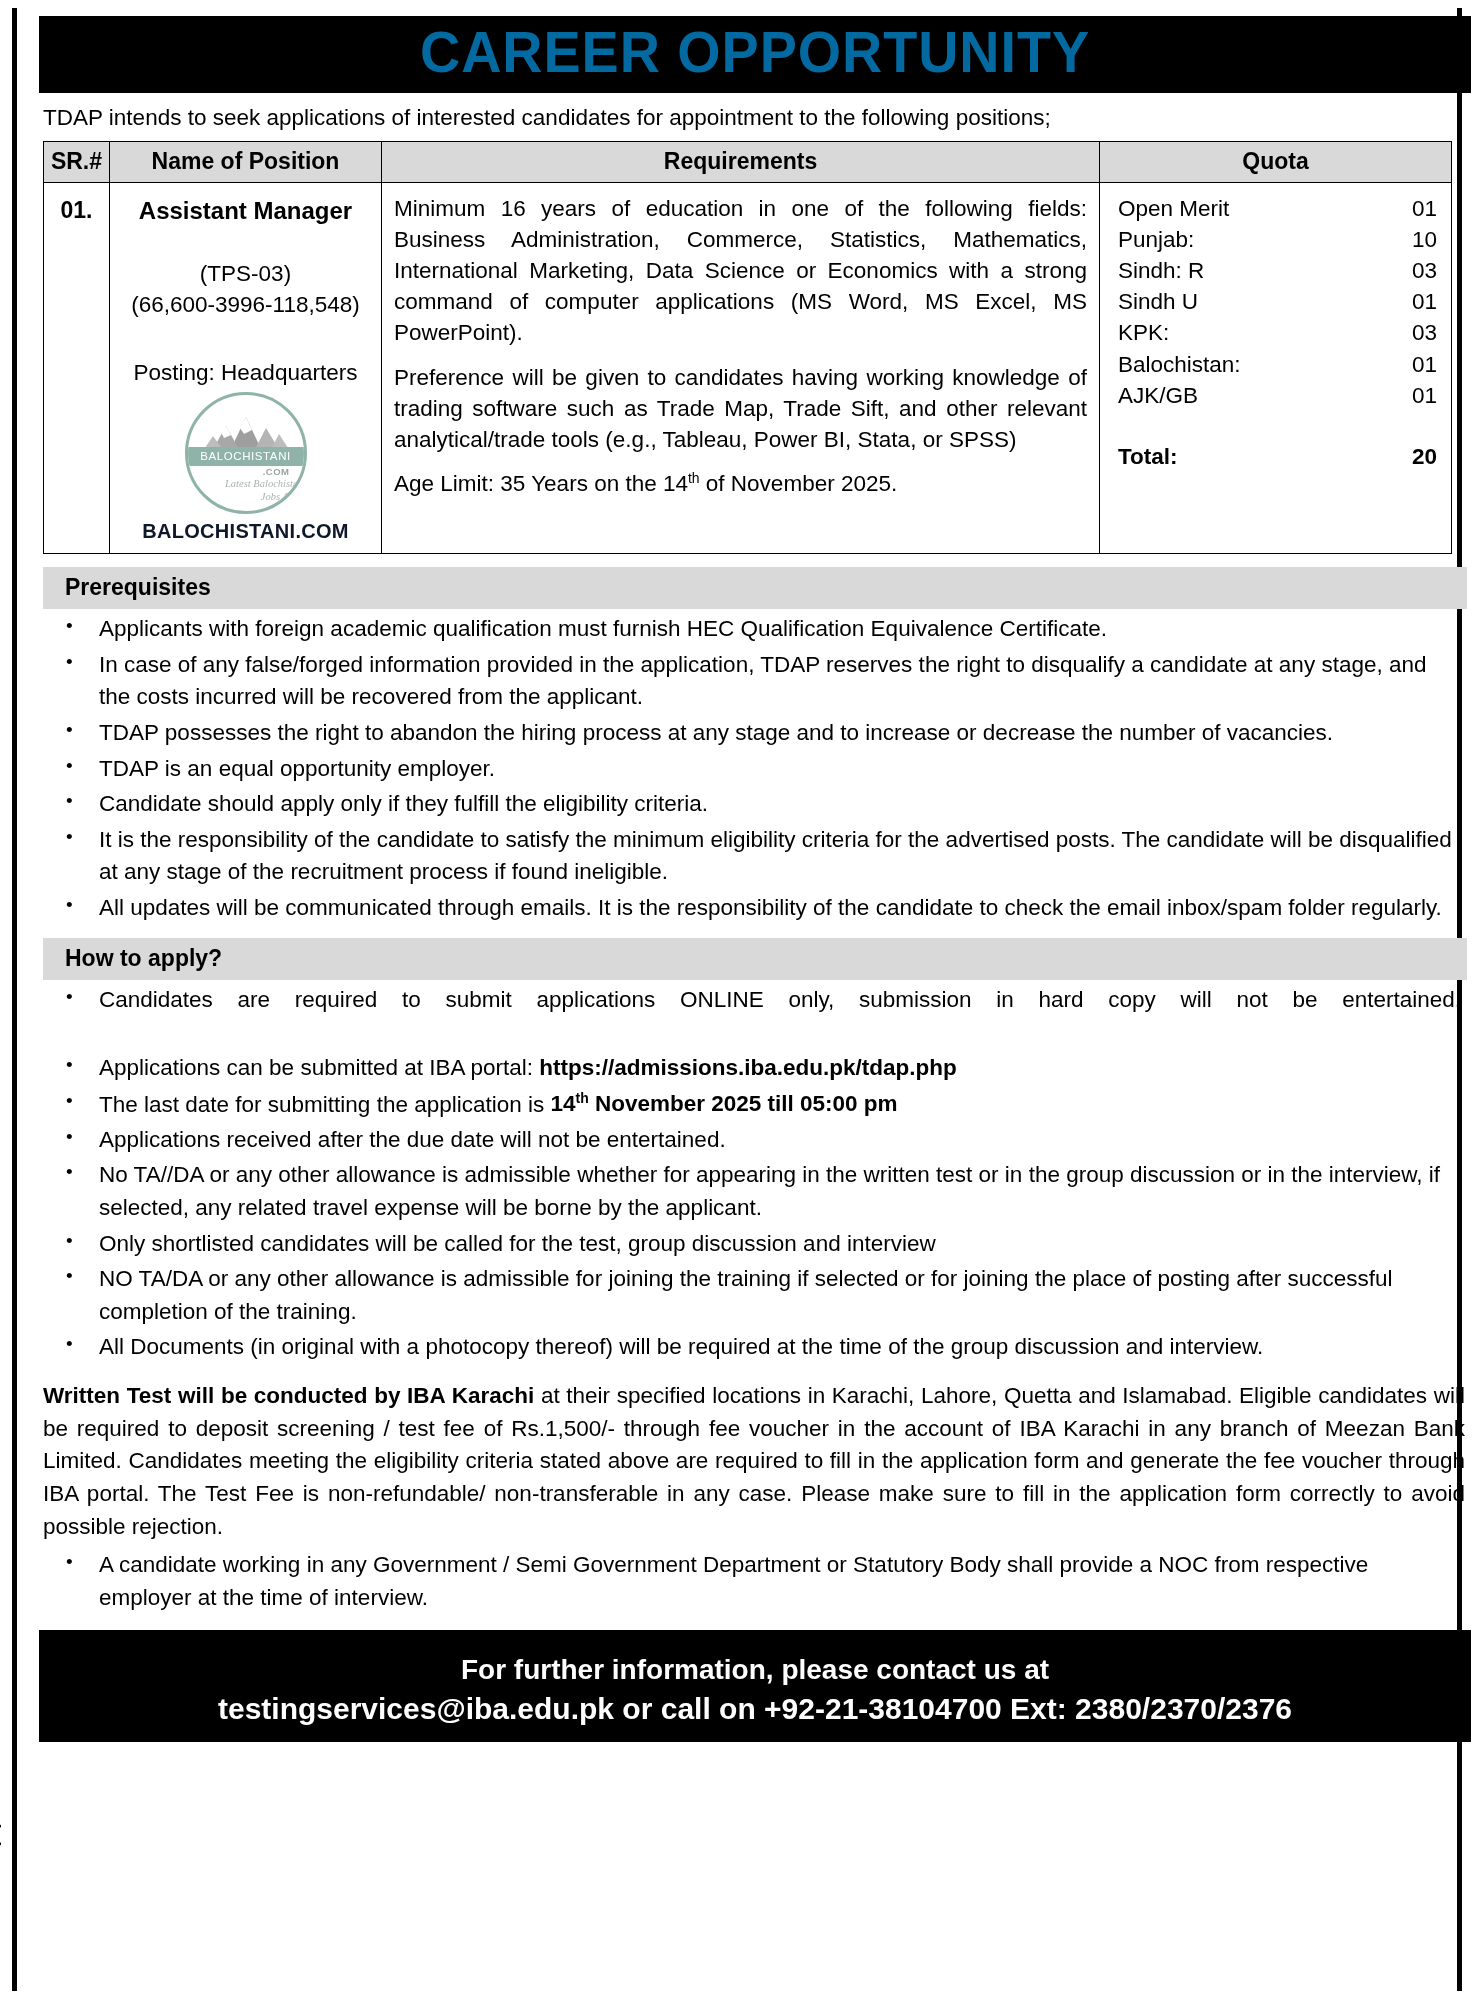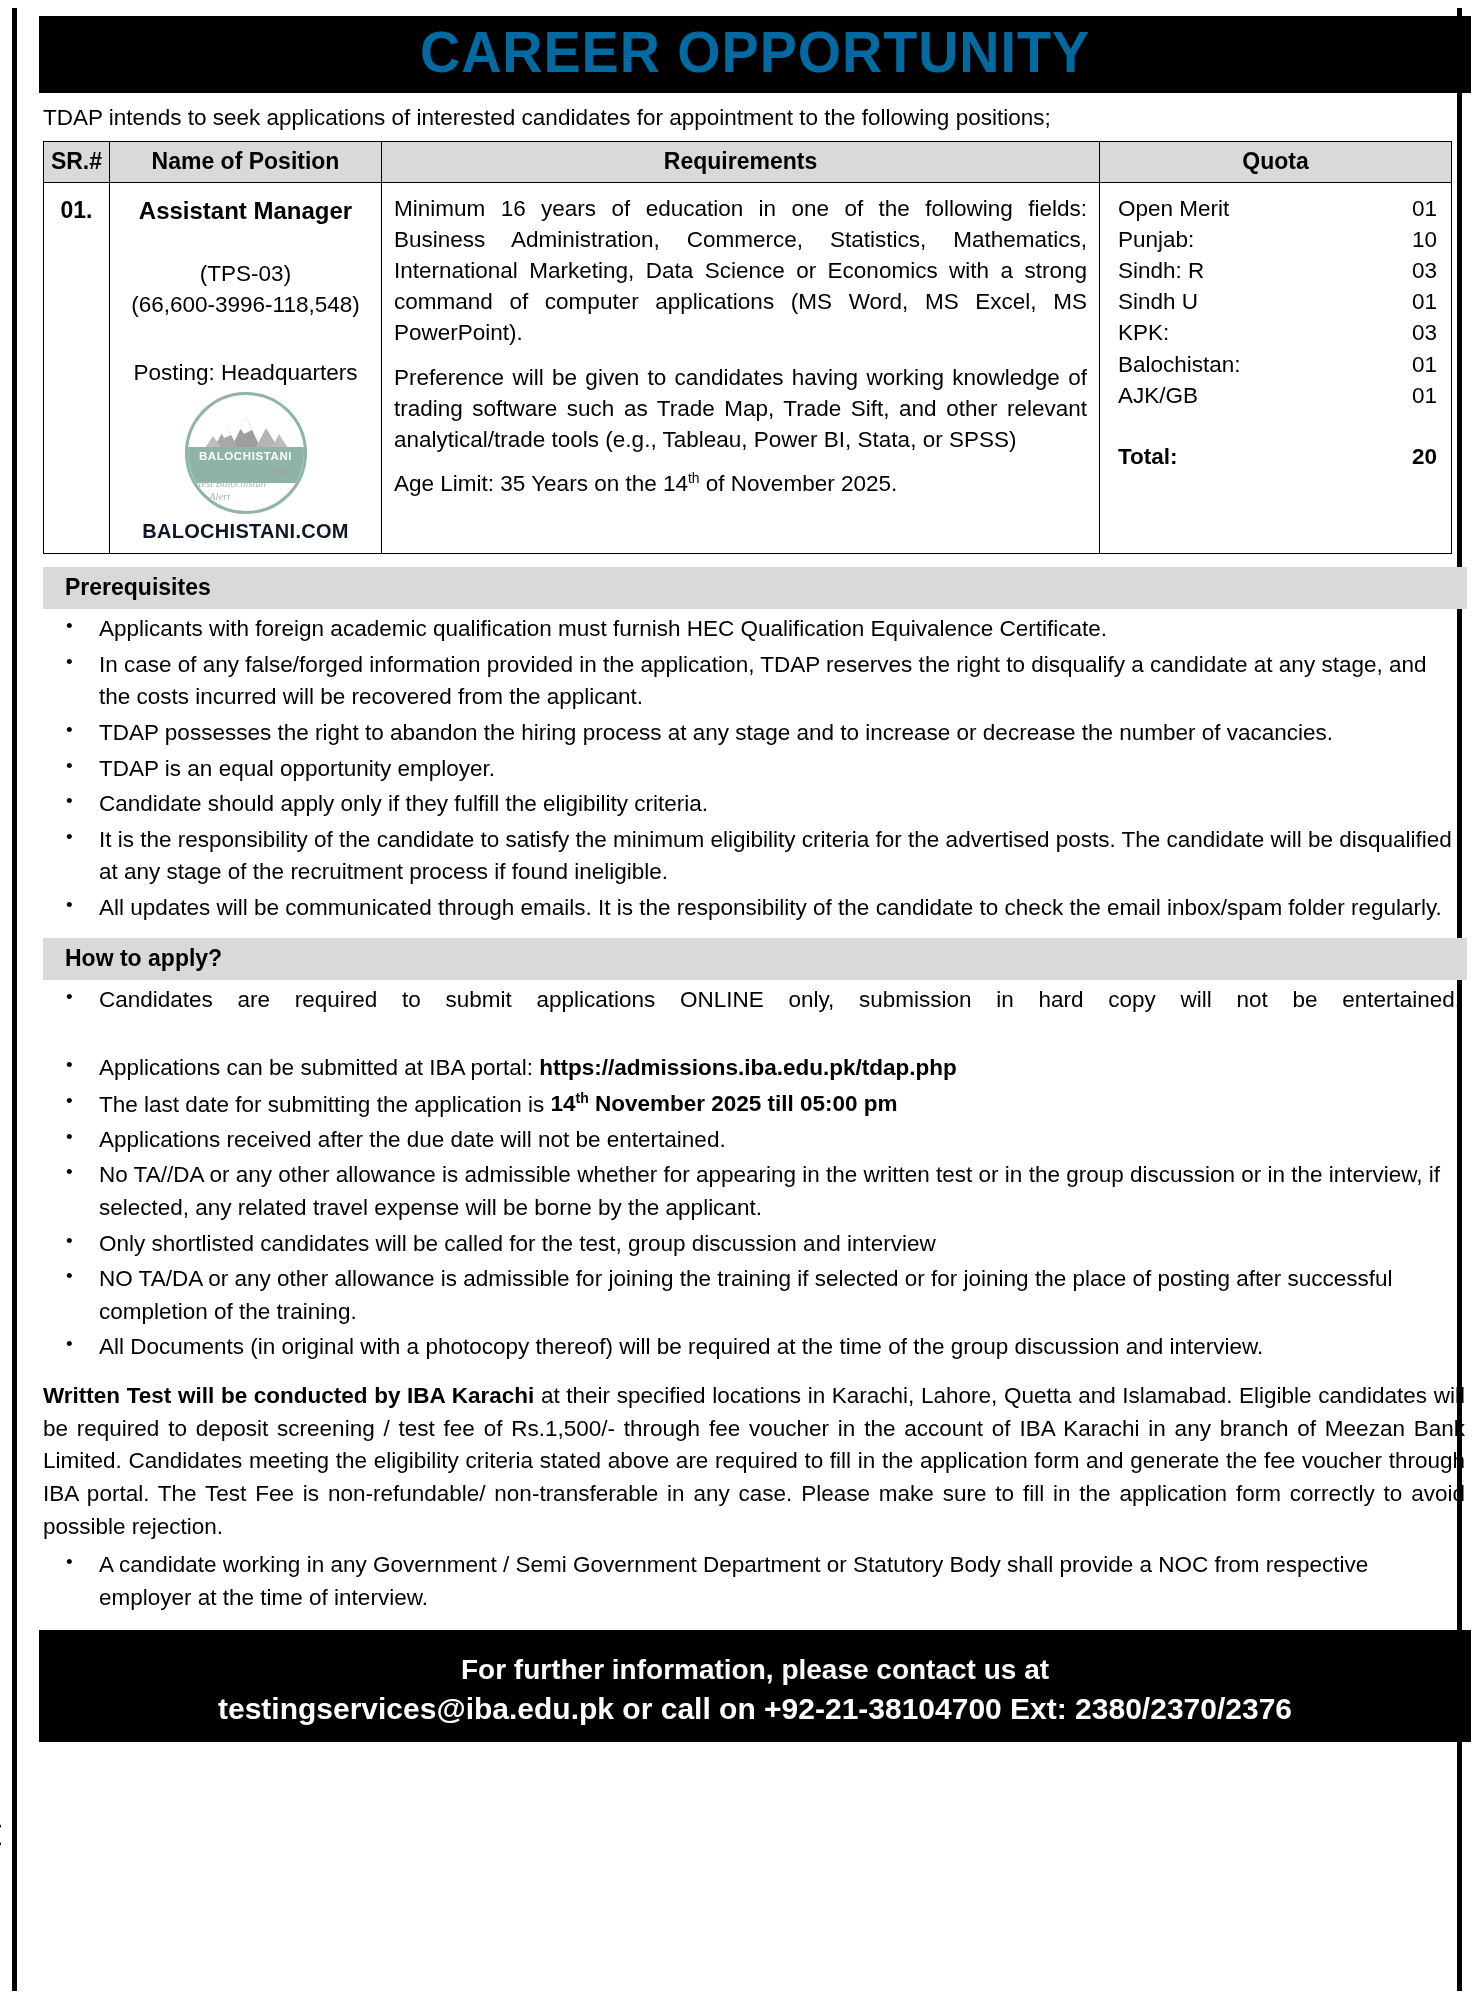--- a/index.html
+++ b/index.html
@@ -128,25 +128,25 @@
     position: absolute;
     left: 50%;
     top: 22px;
     transform: translateX(-50%);
   }
   .wm-band {
     position: absolute;
     left: 0;
     right: 0;
     top: 52px;
-    height: 36px;
+    height: 19px;
     background: #8fb3a8;
     color: #ffffff;
     font-size: 11.5px;
-    font-weight: bold;
+    font-weight: normal;
     letter-spacing: 0.6px;
     line-height: 19px;
     text-align: center;
   }
   .wm-dotcom {
     position: absolute;
     right: 14px;
     top: 71px;
     font-size: 9.5px;
     font-weight: bold;
@@ -154,21 +154,21 @@
     letter-spacing: 0.5px;
   }
   .wm-tag {
     position: absolute;
     left: 0;
     right: 0;
     top: 83px;
     font-size: 10.5px;
     color: #a9b4b0;
     font-style: italic;
-    text-align: left;
+    text-align: right;
     line-height: 1.2;
     font-family: "Liberation Serif", serif;
   }
   .wm-text {
     margin-top: 6px;
     color: #0f172a;
     font-weight: bold;
     font-size: 20px;
     letter-spacing: 0.3px;
   }

